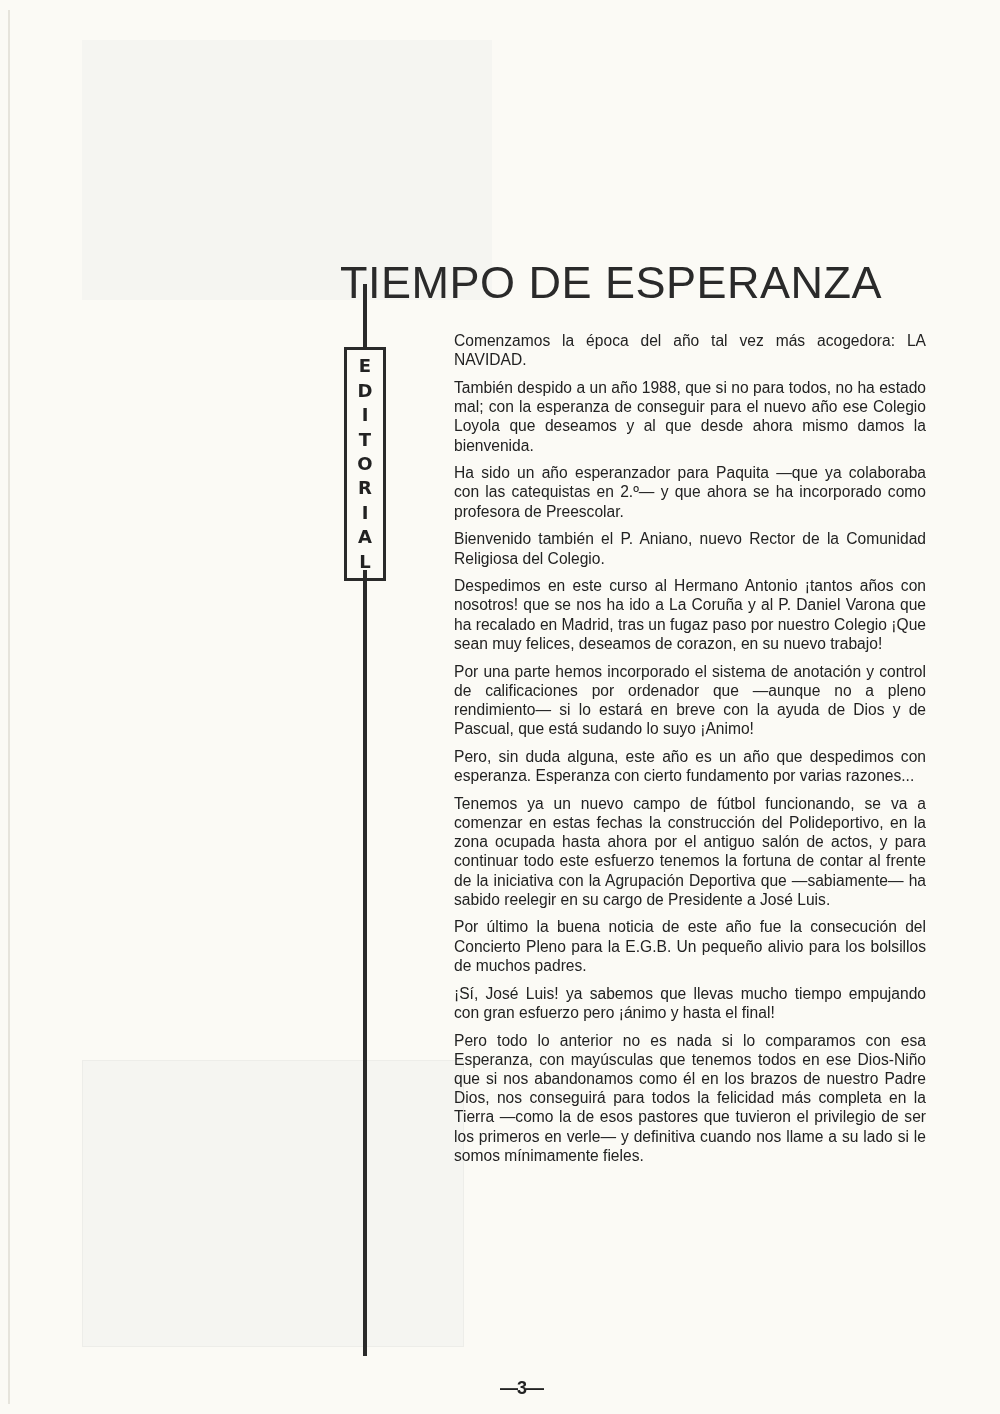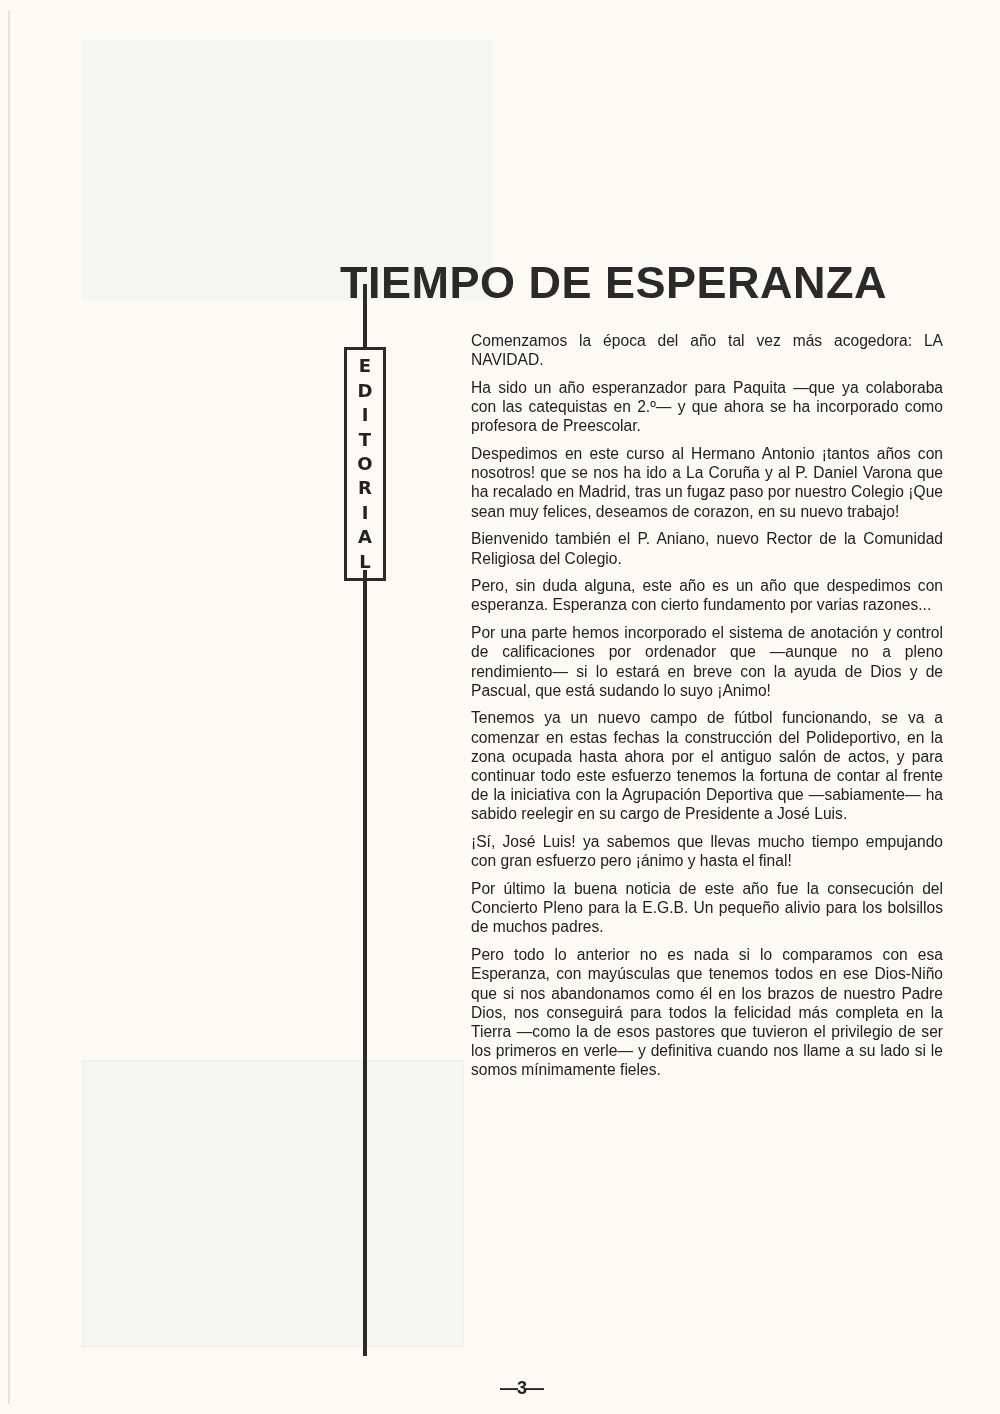--- a/index.html
+++ b/index.html
@@ -32,21 +32,21 @@
     .ghost.g2 { left: 82px; top: 1060px; width: 380px; height: 285px; border: 1px solid rgba(180,180,180,0.12); }
 
     .title {
       position: absolute;
       left: 340px;
       top: 228px;
       width: 620px;
       font-size: 45px;
       letter-spacing: 0.5px;
       color: #2a2a2a;
-      font-weight: bold;
+      font-weight: normal;
       line-height: 50px;
       white-space: nowrap;
     }
 
     .vline {
       position: absolute;
       left: 363px;
       width: 4px;
       background: #2a2a2a;
     }
@@ -71,21 +71,21 @@
     .editorial-box span {
       font-family: "DejaVu Sans", sans-serif;
       font-weight: bold;
       font-size: 18px;
       line-height: 20px;
       color: #222;
     }
 
     .article {
       position: absolute;
-      left: 471px;
+      left: 454px;
       top: 331px;
       width: 472px;
       font-size: 15.6px;
       line-height: 19.2px;
       color: #222;
     }
     .article p {
       margin: 0 0 8.5px 0;
       text-align: justify;
       hyphens: manual;
@@ -121,24 +121,25 @@
   <span>R</span>
   <span>I</span>
   <span>A</span>
   <span>L</span>
 </div>
 
 <div class="vline bottom"></div>
 
 <div class="article">
   <p>Comenzamos la época del año tal vez más acogedora: LA NAVIDAD.</p>
+  <p>También despido a un año 1988, que si no para todos, no ha estado mal; con la esperanza de conseguir para el nuevo año ese Colegio Loyola que deseamos y al que desde ahora mismo damos la bienvenida.</p>
   <p>Ha sido un año esperanzador para Paquita —que ya colaboraba con las catequistas en 2.º— y que ahora se ha incorporado como profesora de Preescolar.</p>
+  <p>Bienvenido también el P. Aniano, nuevo Rector de la Comunidad Religiosa del Colegio.</p>
   <p>Despedimos en este curso al Hermano Antonio ¡tantos años con nosotros! que se nos ha ido a La Coruña y al P. Daniel Varona que ha recalado en Madrid, tras un fugaz paso por nuestro Colegio ¡Que sean muy felices, deseamos de corazon, en su nuevo trabajo!</p>
-  <p>Bienvenido también el P. Aniano, nuevo Rector de la Comunidad Religiosa del Colegio.</p>
+  <p>Por una parte hemos incorporado el sistema de anotación y control de calificaciones por ordenador que —aunque no a pleno rendimiento— si lo estará en breve con la ayuda de Dios y de Pascual, que está sudando lo suyo ¡Animo!</p>
   <p>Pero, sin duda alguna, este año es un año que despedimos con esperanza. Esperanza con cierto fundamento por varias razones...</p>
-  <p>Por una parte hemos incorporado el sistema de anotación y control de calificaciones por ordenador que —aunque no a pleno rendimiento— si lo estará en breve con la ayuda de Dios y de Pascual, que está sudando lo suyo ¡Animo!</p>
   <p>Tenemos ya un nuevo campo de fútbol funcionando, se va a comenzar en estas fechas la construcción del Polideportivo, en la zona ocupada hasta ahora por el antiguo salón de actos, y para continuar todo este esfuerzo tenemos la fortuna de contar al frente de la iniciativa con la Agrupación Deportiva que —sabiamente— ha sabido reelegir en su cargo de Presidente a José Luis.</p>
+  <p>Por último la buena noticia de este año fue la consecución del Concierto Pleno para la E.G.B. Un pequeño alivio para los bolsillos de muchos padres.</p>
   <p>¡Sí, José Luis! ya sabemos que llevas mucho tiempo empujando con gran esfuerzo pero ¡ánimo y hasta el final!</p>
-  <p>Por último la buena noticia de este año fue la consecución del Concierto Pleno para la E.G.B. Un pequeño alivio para los bolsillos de muchos padres.</p>
   <p>Pero todo lo anterior no es nada si lo comparamos con esa Esperanza, con mayúsculas que tenemos todos en ese Dios-Niño que si nos abandonamos como él en los brazos de nuestro Padre Dios, nos conseguirá para todos la felicidad más completa en la Tierra —como la de esos pastores que tuvieron el privilegio de ser los primeros en verle— y definitiva cuando nos llame a su lado si le somos mínimamente fieles.</p>
 </div>
 
 <div class="page-number">—3—</div>
 
 </body></html>

